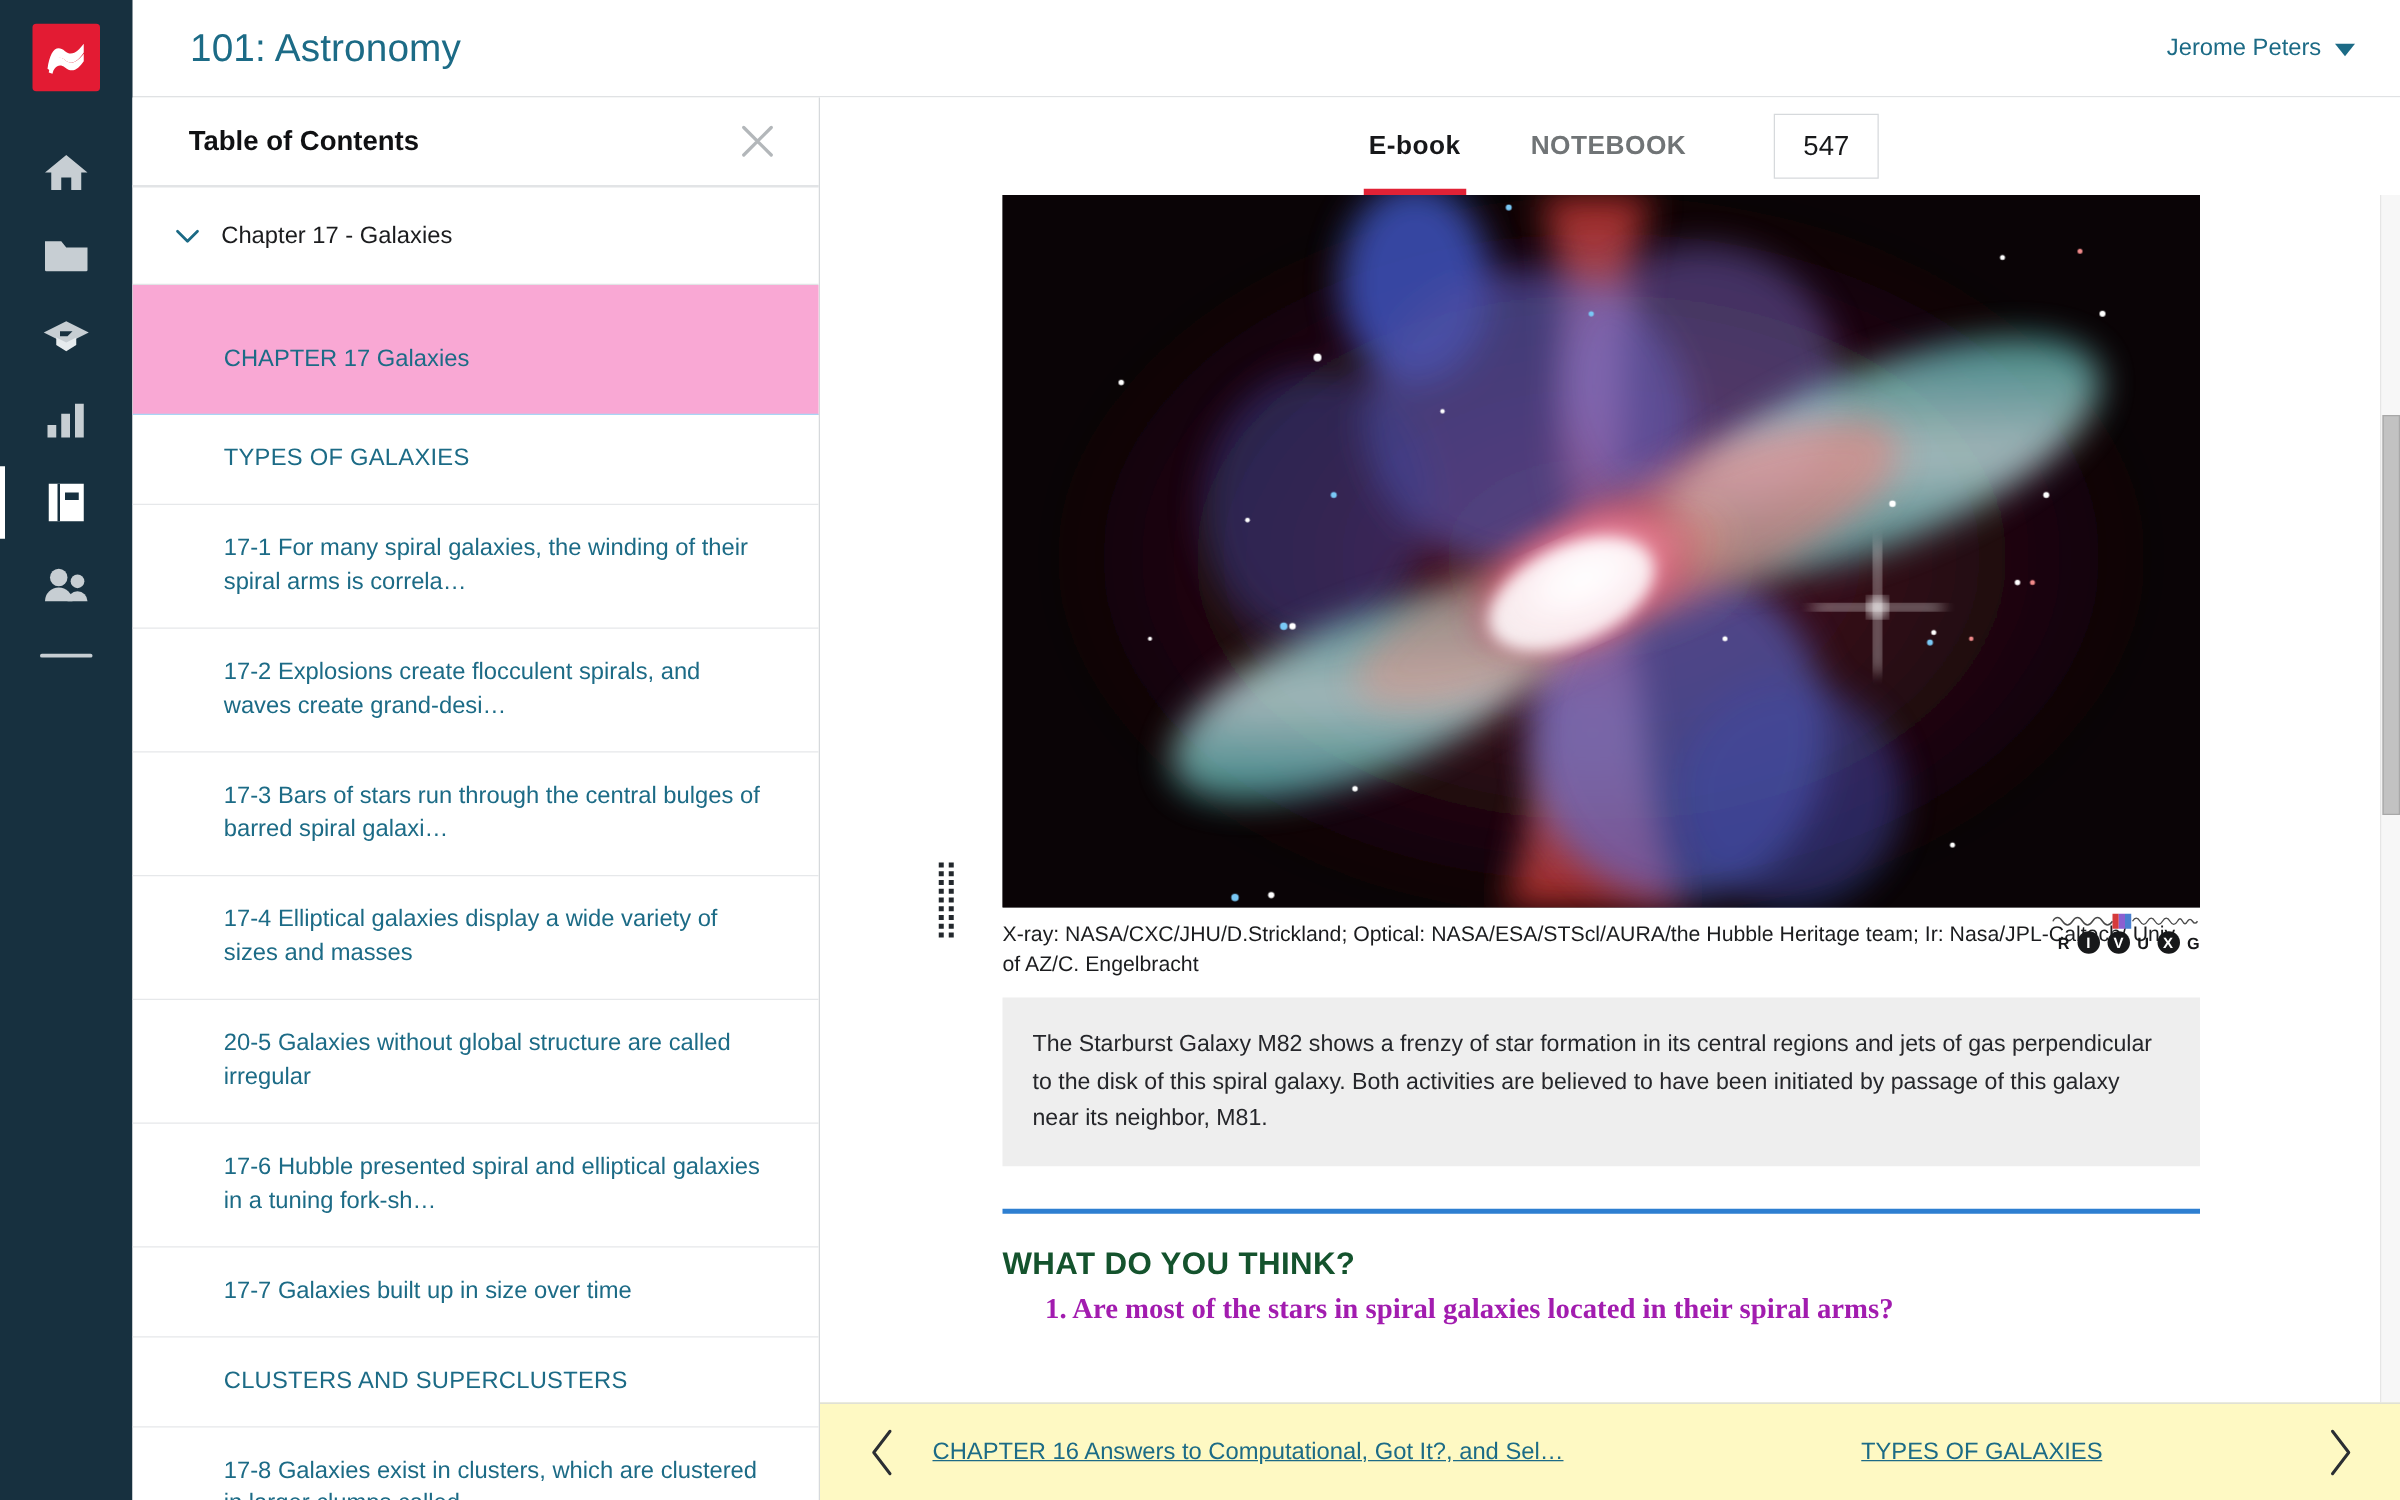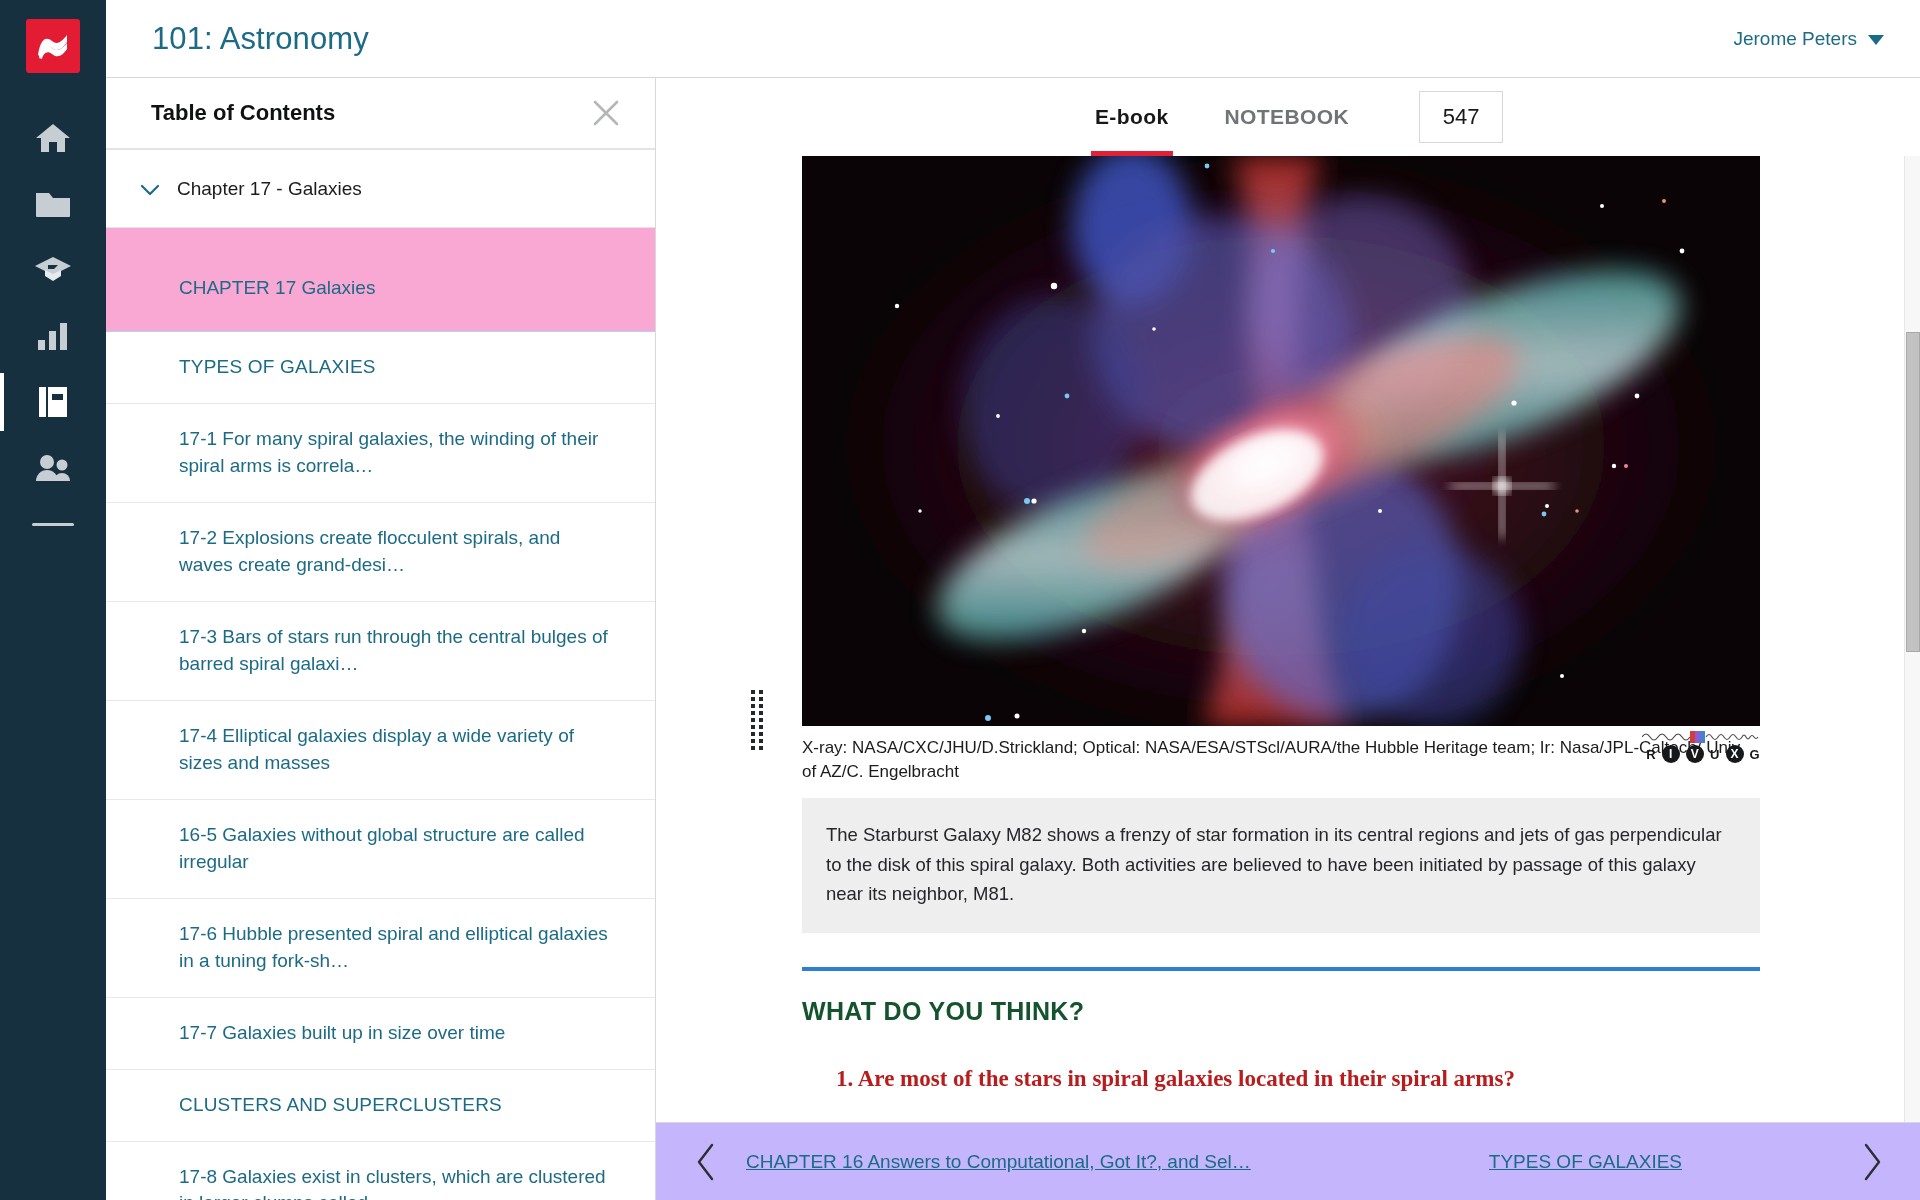--- a/index.html
+++ b/index.html
@@ -188,30 +188,30 @@
   .section-rule {
     width: 958px; height: 4px; background: #2e7fd1; margin-top: 34px;
   }
   .wdyt {
     width: 958px; margin-top: 26px;
     font-size: 25px; font-weight: bold; color: #14532d;
     letter-spacing: 0.3px;
     font-family: "Liberation Sans", sans-serif;
   }
   .q1 {
-    width: 958px; margin-top: 40px; padding-left: 34px;
+    width: 958px; margin-top: 8px; padding-left: 34px;
     font-family: "Liberation Serif", serif;
-    font-size: 23px; font-weight: bold; color: #b91c1c;
+    font-size: 23px; font-weight: bold; color: #a21caf;
   }
 
   
   .bottomnav {
     height: 78px; flex: 0 0 78px;
     border-top: 1px solid #d6d9dc;
-    background: #c4b5fd;
+    background: #fef9c3;
     display: flex; align-items: center;
     padding: 0 26px 0 28px; gap: 0;
     position: relative; z-index: 5;
   }
   .nav-arrow {
     width: 44px; height: 44px; display: flex; align-items: center; justify-content: center;
     cursor: pointer; color: #2b2f33;
   }
   .nav-link {
     font-size: 19px; color: #1c6b86; text-decoration: underline;
@@ -333,21 +333,21 @@
             </span>
             <span class="lbl">Chapter 17 - Galaxies</span>
           </div>
 
           <div class="toc-row selected">CHAPTER 17 Galaxies</div>
           <div class="toc-row section">TYPES OF GALAXIES</div>
           <div class="toc-row">17-1 For many spiral galaxies, the winding of their spiral arms is correla…</div>
           <div class="toc-row">17-2 Explosions create flocculent spirals, and waves create grand-desi…</div>
           <div class="toc-row">17-3 Bars of stars run through the central bulges of barred spiral galaxi…</div>
           <div class="toc-row">17-4 Elliptical galaxies display a wide variety of sizes and masses</div>
-          <div class="toc-row">16-5 Galaxies without global structure are called irregular</div>
+          <div class="toc-row">20-5 Galaxies without global structure are called irregular</div>
           <div class="toc-row">17-6 Hubble presented spiral and elliptical galaxies in a tuning fork-sh…</div>
           <div class="toc-row">17-7 Galaxies built up in size over time</div>
           <div class="toc-row section">CLUSTERS AND SUPERCLUSTERS</div>
           <div class="toc-row noborder">17-8 Galaxies exist in clusters, which are clustered in larger clumps called …</div>
         </div>
       </aside>
 
       <div class="drag-handle">
         <i></i>
           <i></i>

